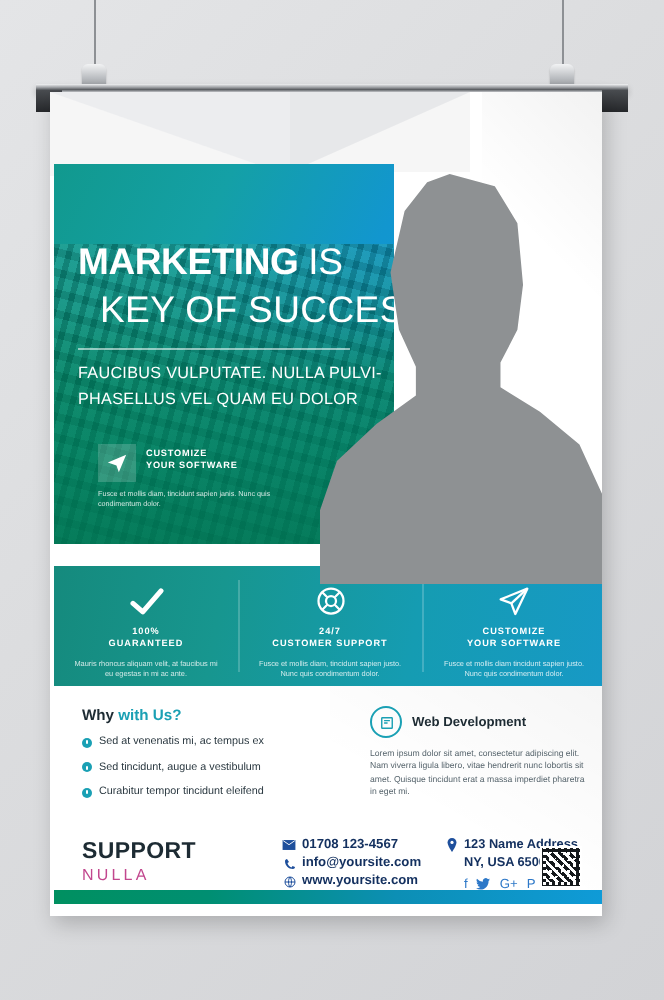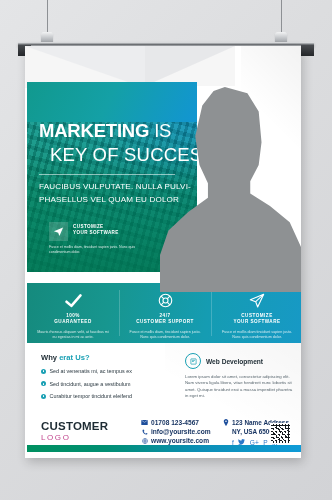--- a/index.html
+++ b/index.html
@@ -217,21 +217,21 @@
         <div class="ftitle">
           <div>CUSTOMIZE</div>
           <div>YOUR SOFTWARE</div>
         </div>
         <div class="fdesc">Fusce et mollis diam tincidunt sapien justo. Nunc quis condimentum dolor.</div>
       </div>
     </div>
 
     <div class="mid">
       <div class="why">
-        <div class="whyT"><span>Why </span><em>erat Us?</em></div>
+        <div class="whyT"><span>Why </span><em>with Us?</em></div>
         <div class="wli">
           <span class="wdot"></span>
           <span class="wtx">Sed at venenatis mi, ac tempus ex</span>
         </div>
         <div class="wli">
           <span class="wdot"></span>
           <span class="wtx">Sed tincidunt, augue a vestibulum</span>
         </div>
         <div class="wli">
           <span class="wdot"></span>
@@ -248,22 +248,22 @@
               </svg>
           </span>
           <span class="svcttl">Web Development</span>
         </div>
         <div class="svcbody">Lorem ipsum dolor sit amet, consectetur adipiscing elit. Nam viverra ligula libero, vitae hendrerit nunc lobortis sit amet. Quisque tincidunt erat a massa imperdiet pharetra in eget mi.</div>
       </div>
     </div>
 
     <div class="contact">
       <div class="company">
-        <div class="cname">CUSTOMER</div>
-        <div class="clogo">LOGO</div>
+        <div class="cname">SUPPORT</div>
+        <div class="clogo">NULLA</div>
       </div>
 
       <div class="cdetail">
         <div class="crow">
           <span class="gi">
             <svg width="7" height="5" viewBox="0 0 24 17" fill="#1e4f9c">
                 <path d="M1 0h22v17H1z" fill="#1e4f9c"></path>
                 <path d="M2 1l10 7L22 1" stroke="#fff" stroke-width="1.6" fill="none"></path>
               </svg>
           </span>

